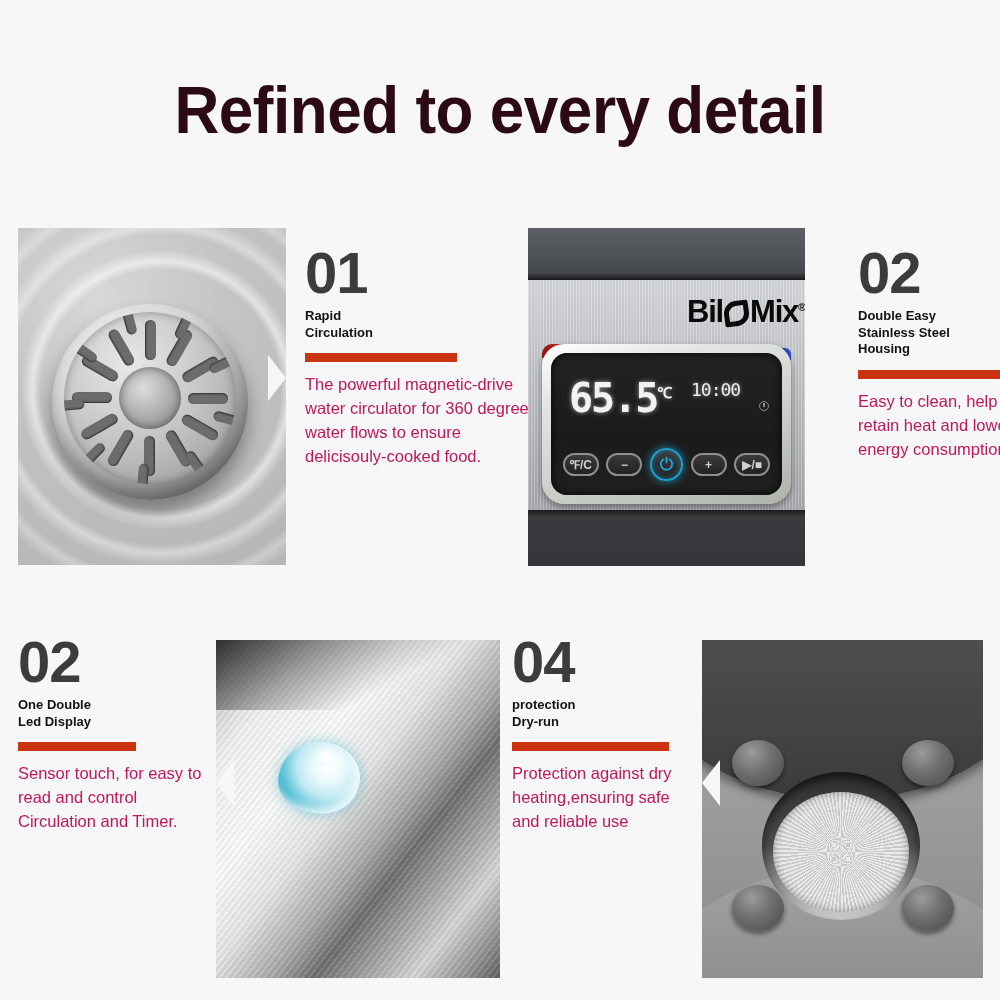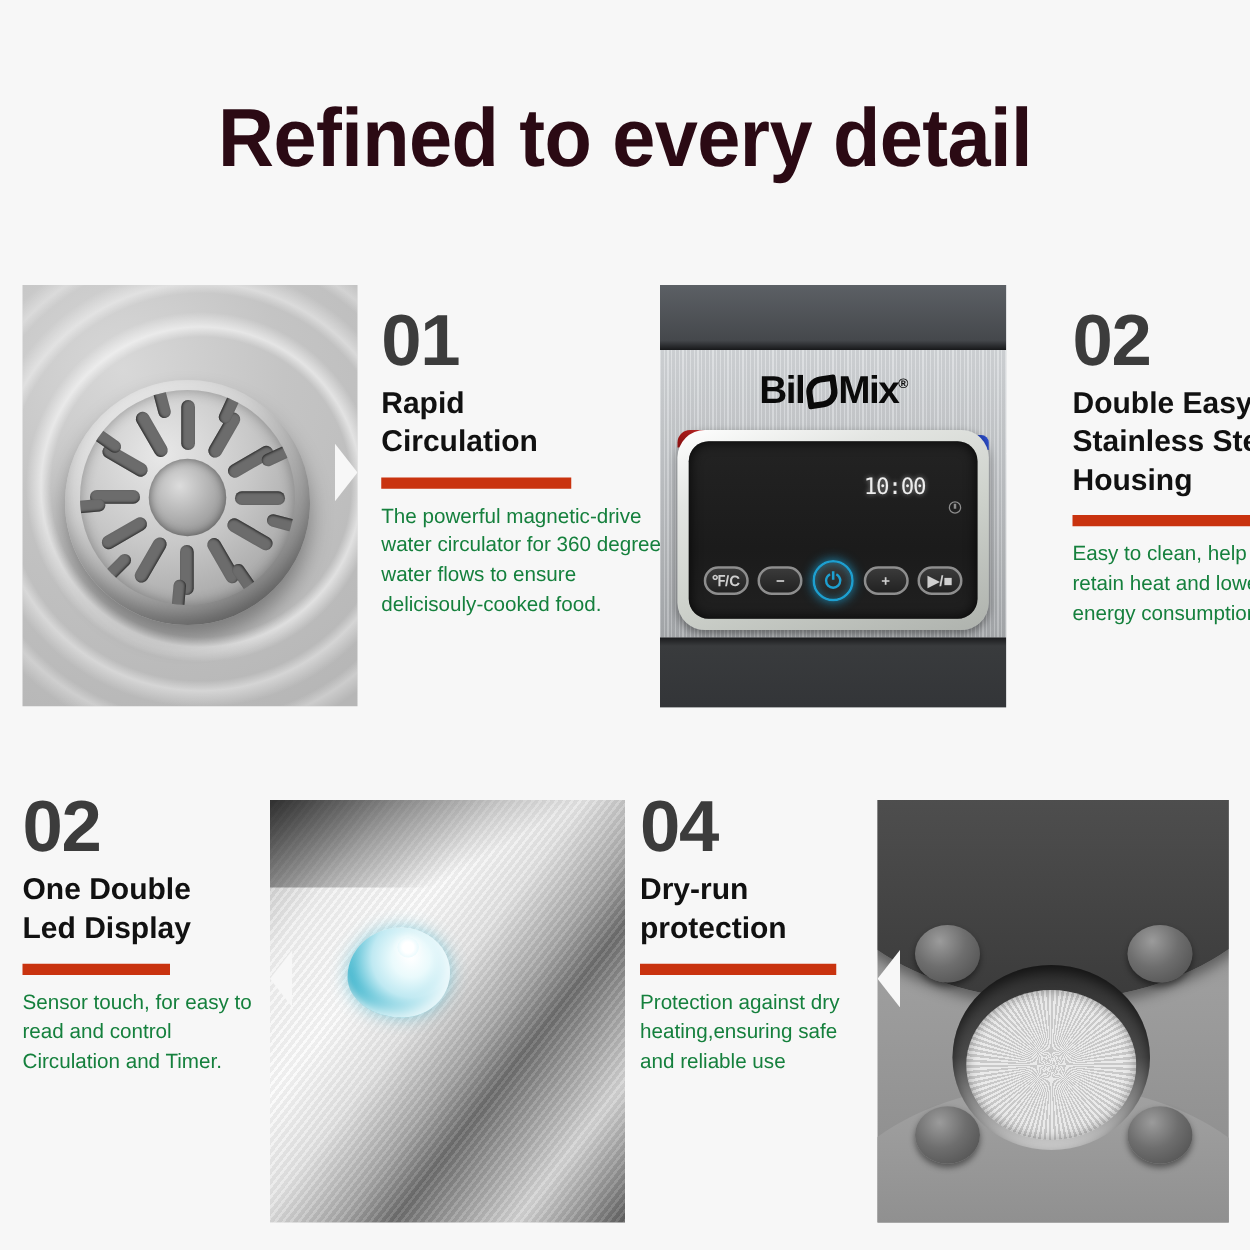--- a/index.html
+++ b/index.html
@@ -31,35 +31,35 @@
   
   .num {
     font-size: 58px;
     font-weight: bold;
     color: #3c3c3c;
     line-height: 0.95;
     letter-spacing: -1px;
     font-family: "Liberation Sans", sans-serif;
   }
   .feat-title {
-    font-size: 24px;
+    font-size: 13px;
     font-weight: bold;
     color: #111;
     line-height: 1.28;
     margin-top: 8px;
   }
   .rule {
     height: 9px;
     background: #c9330f;
     margin-top: 12px;
     margin-bottom: 11px;
   }
   .feat-body {
     font-size: 16.5px;
-    color: #15803d;
+    color: #be185d;
     line-height: 1.45;
   }
 
   
   .photo { position: absolute; overflow: hidden; }
 
   
   #photo-circulation {
     left: 18px; top: 228px; width: 268px; height: 337px;
     background:
@@ -112,21 +112,21 @@
     background: linear-gradient(180deg,#1a1b1d 0%,#393b3d 12%,#333538 100%);
   }
   #photo-panel .brushed {
     position: absolute; left: 0; top: 52px; width: 100%; height: 230px;
     background:
       repeating-linear-gradient(90deg, rgba(255,255,255,.18) 0 1px, rgba(0,0,0,.05) 1px 3px),
       linear-gradient(180deg,#d6d9dc 0%, #bcbfc2 60%, #a9acaf 100%);
   }
   #photo-panel .brand {
     position: absolute; left: 0; top: 66px; width: 100%;
-    text-align: center;
+    text-align: right;
     font-size: 31px; font-weight: bold; color: #0a0a0a;
     letter-spacing: -1.2px;
     font-family: "Liberation Sans", sans-serif;
   }
   #photo-panel .brand .reg { font-size: 11px; vertical-align: super; }
   #photo-panel .brand .leaf-o {
     display: inline-block; width: 25px; height: 25px; border-radius: 50% 8% 50% 8%;
     border: 5px solid #0a0a0a; position: relative; top: 4px; margin: 0 1px;
     transform: rotate(-8deg);
   }
@@ -332,20 +332,23 @@
 <div class="photo" id="photo-panel">
   <div class="band-top"></div>
   <div class="brushed"></div>
   <div class="brand">
     <span>B</span><span>i</span><span>l</span><span class="leaf-o"></span><span>Mix</span><span class="reg">®</span>
   </div>
   <div class="side-red"></div>
   <div class="side-blue"></div>
   <div class="bezel">
     <div class="lcd">
+      <div class="seg-temp">
+        <span>65.5</span><span class="seg-unit">℃</span>
+      </div>
       <div class="seg-time">10:00</div>
       <div class="clock-dot"></div>
       <div class="btn-row">
         <div class="pbtn">℉/C</div>
         <div class="pbtn">−</div>
         <div class="pbtn power">⏻</div>
         <div class="pbtn">+</div>
         <div class="pbtn">▶/■</div>
       </div>
     </div>
@@ -378,22 +381,22 @@
 <div class="photo" id="photo-droplet">
   <div class="brush"></div>
   <div class="dark-top"></div>
   <div class="drop"></div>
 </div>
 <div class="notch left" style="left:216px; top:760px;"></div>
 
 <div id="text-04">
   <div class="num">04</div>
   <div class="feat-title">
+    <div>protection</div>
     <div>Dry-run</div>
-    <div>protection</div>
   </div>
   <div class="rule"></div>
   <div class="feat-body">Protection against dry heating,ensuring safe and reliable use</div>
 </div>
 
 <div class="photo" id="photo-housing">
   <div class="arc-top"></div>
   <div class="arc-bot"></div>
   <div class="bump" style="left:30px;  top:100px;"></div>
   <div class="bump" style="left:200px; top:100px;"></div>

